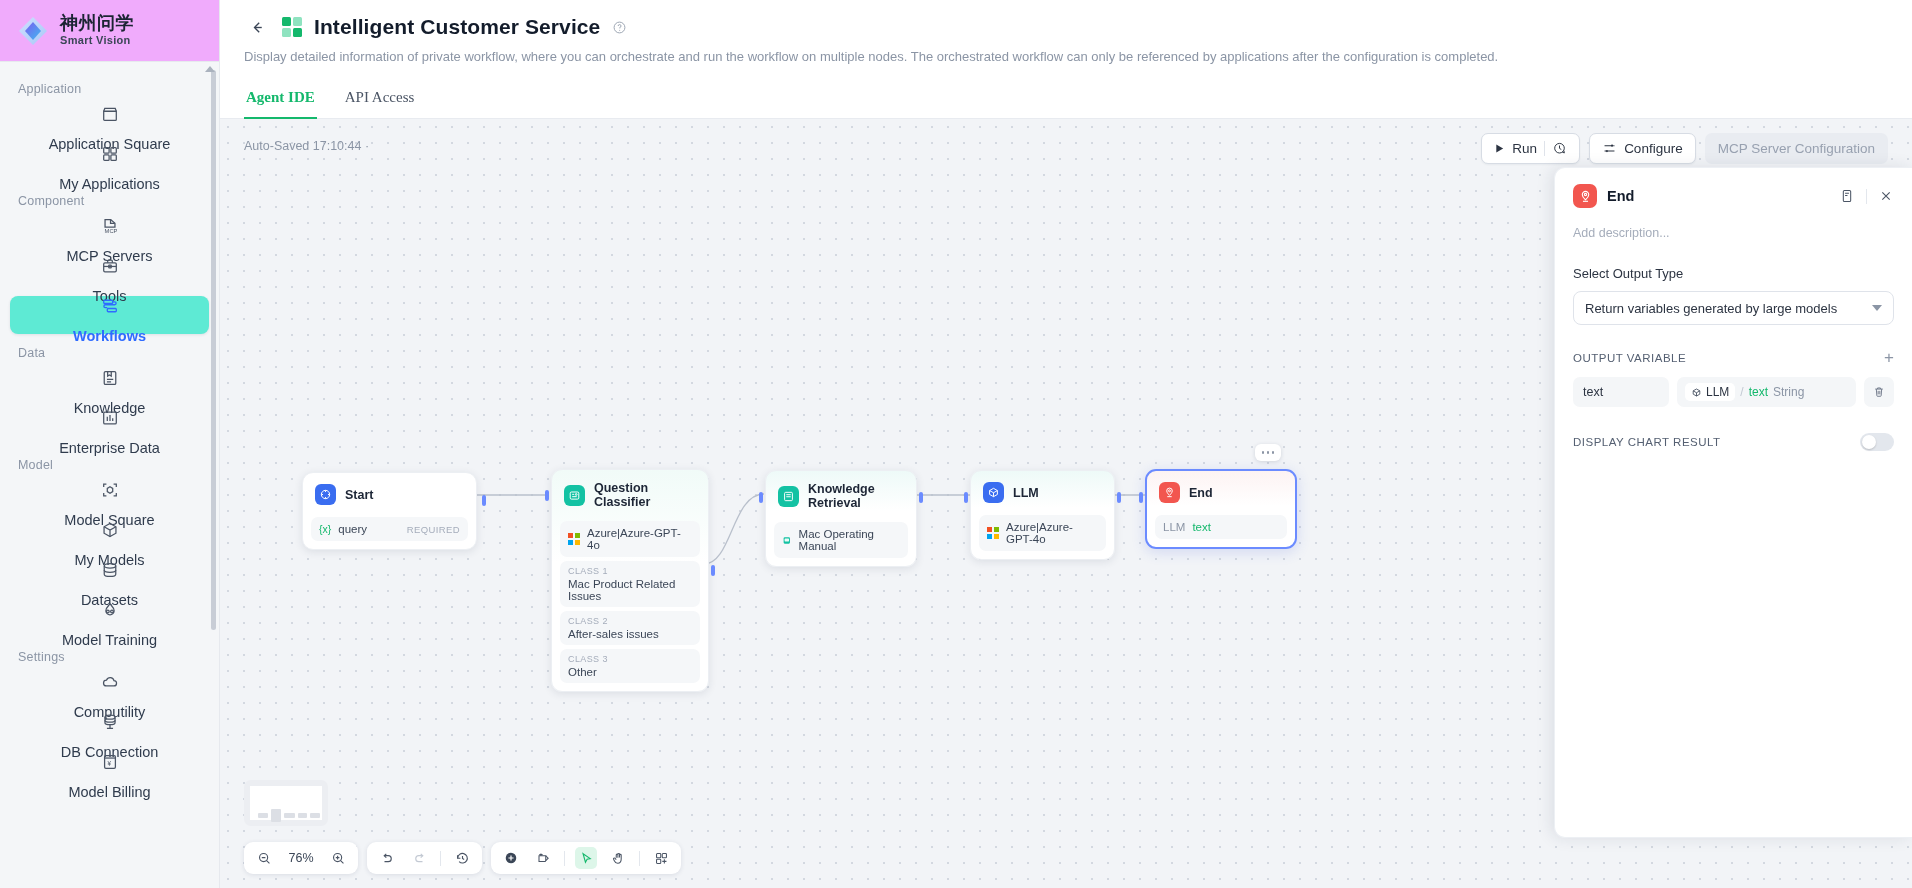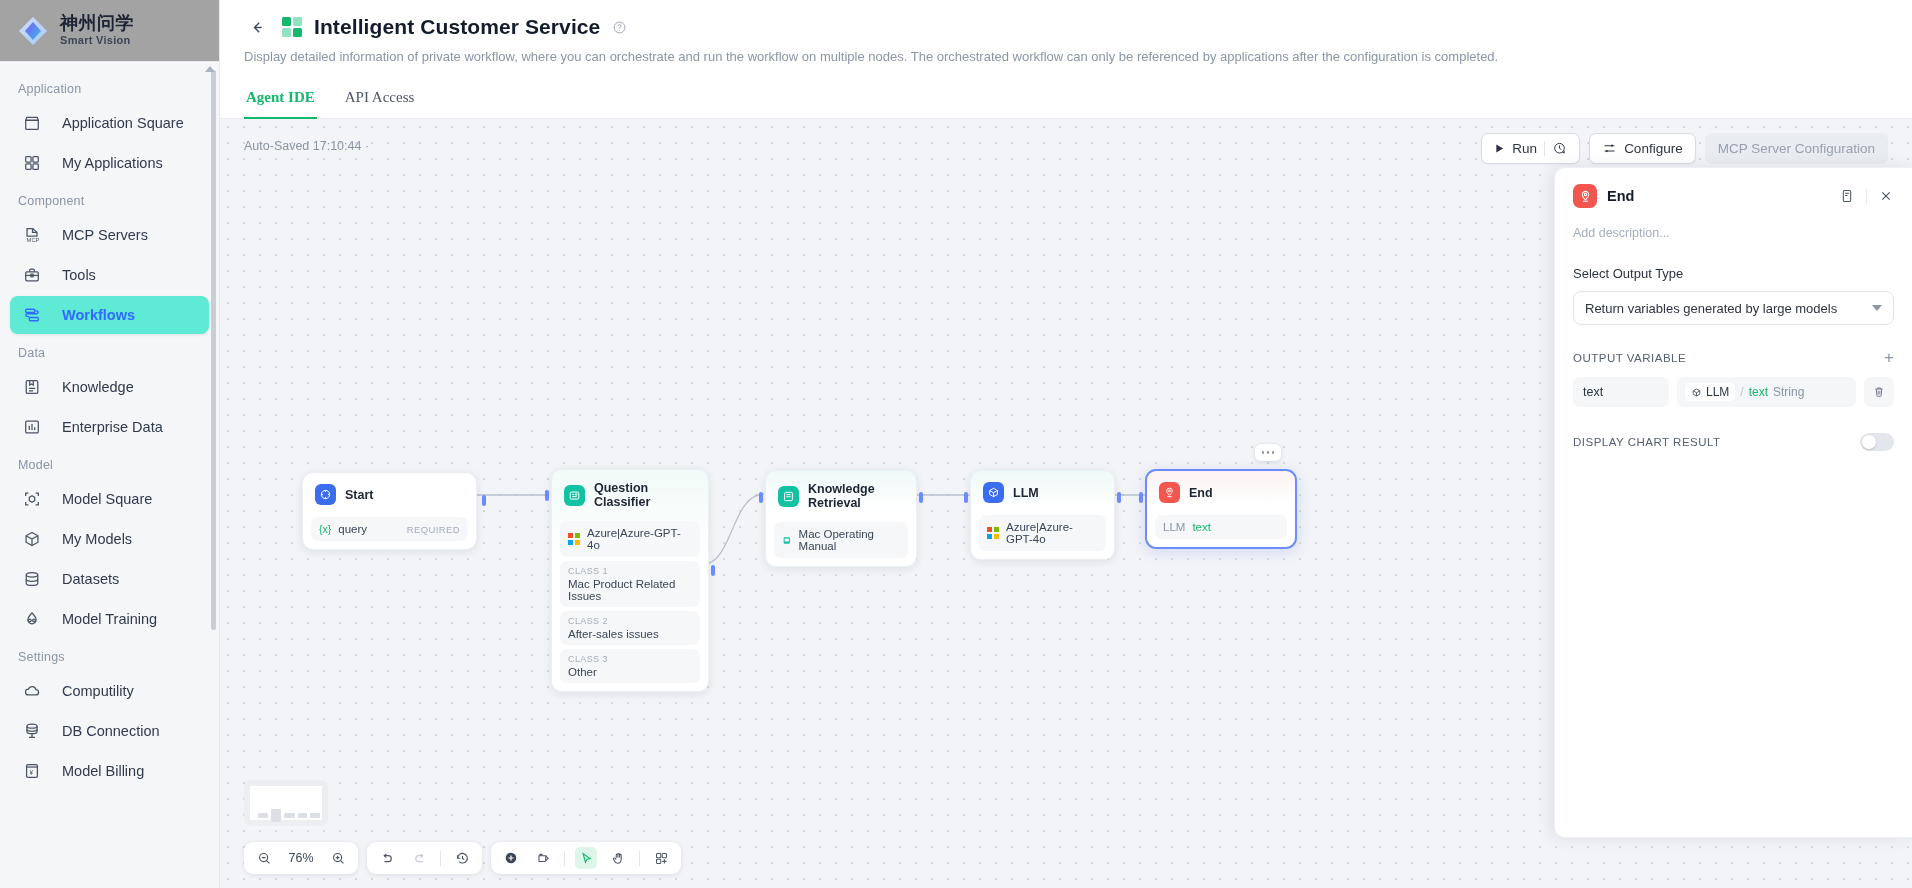--- a/index.html
+++ b/index.html
@@ -17,38 +17,38 @@
     width: 220px; height: 888px;
     background: #f4f6f8;
     border-right: 1px solid #e6e9ee;
     display: flex; flex-direction: column;
     position: relative;
     flex: 0 0 220px;
   }
   .brand {
     height: 62px; display: flex; align-items: center; gap: 10px;
     padding: 0 16px; border-bottom: 1px solid #e6e9ee;
-    background: #a3a3a3;
+    background: #f0abfc;
   }
   .brand-logo { width: 34px; height: 34px; position: relative; flex: 0 0 34px; }
   .brand-text { display: flex; flex-direction: column; line-height: 1.05; }
   .brand-cn { font-size: 18px; font-weight: 700; color: #1b2433; letter-spacing: .5px; }
   .brand-en { font-size: 11px; font-weight: 700; color: #3b4657; letter-spacing: .3px; margin-top: 2px;}
 
   .nav {
     flex: 1; overflow: hidden; padding: 10px 0 0 0; position: relative;
   }
   .nav-group-label {
     font-size: 12.5px; color: #8b95a5; padding: 10px 18px 6px 18px; letter-spacing: .2px;
   }
   .nav-item {
-    display: flex; align-items: center; gap: 20px;
+    display: flex; align-items: center; gap: 12px;
     height: 38px; margin: 2px 10px; padding: 0 12px;
     border-radius: 8px; cursor: pointer;
-    font-size: 14.5px; color: #2f3b4d;
+    font-size: 14.5px; color: #2f3b4d; flex-direction: column;
   }
   .nav-item.active {
     background: #5eead4; color: #2f6bff; font-weight: 700;
     box-shadow: 0 1px 3px rgba(30,40,70,.10);
   }
   .nav-item .ico { width: 20px; height: 20px; flex: 0 0 20px; display: flex; align-items: center; justify-content: center; }
   .nav-item .ico svg { display: block; }
   .sb-scroll {
     position: absolute; right: 3px; top: 8px; width: 5px; height: 560px;
     border-radius: 3px; background: #c8cdd6;

